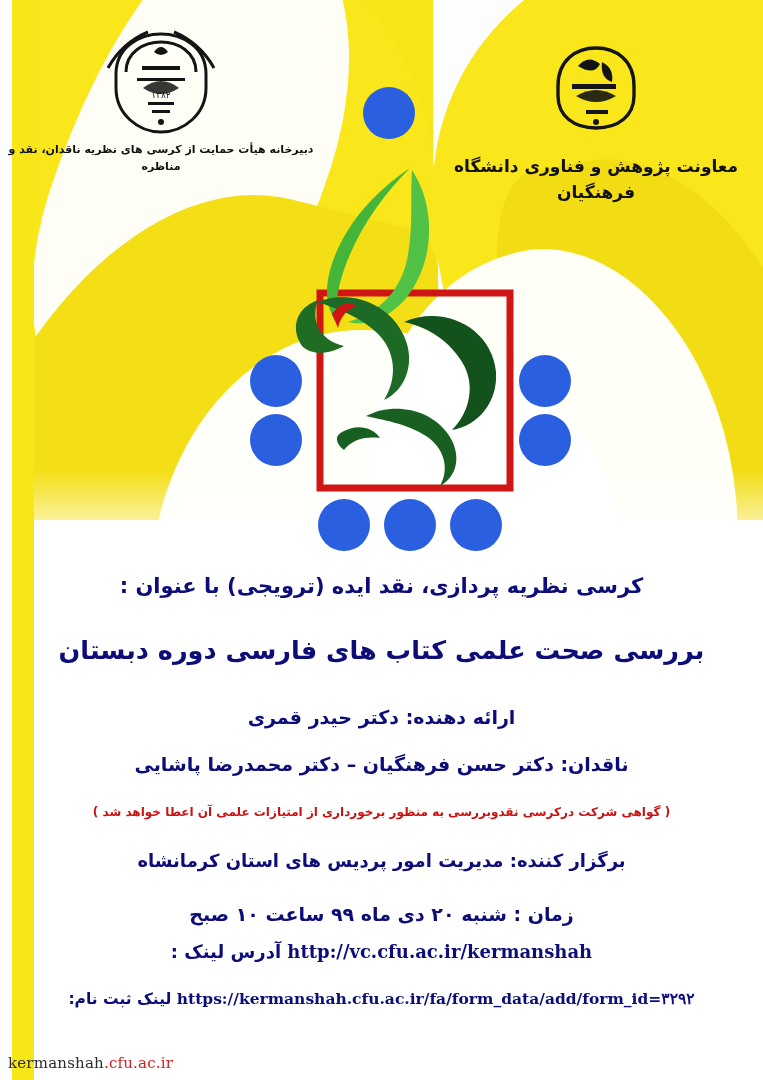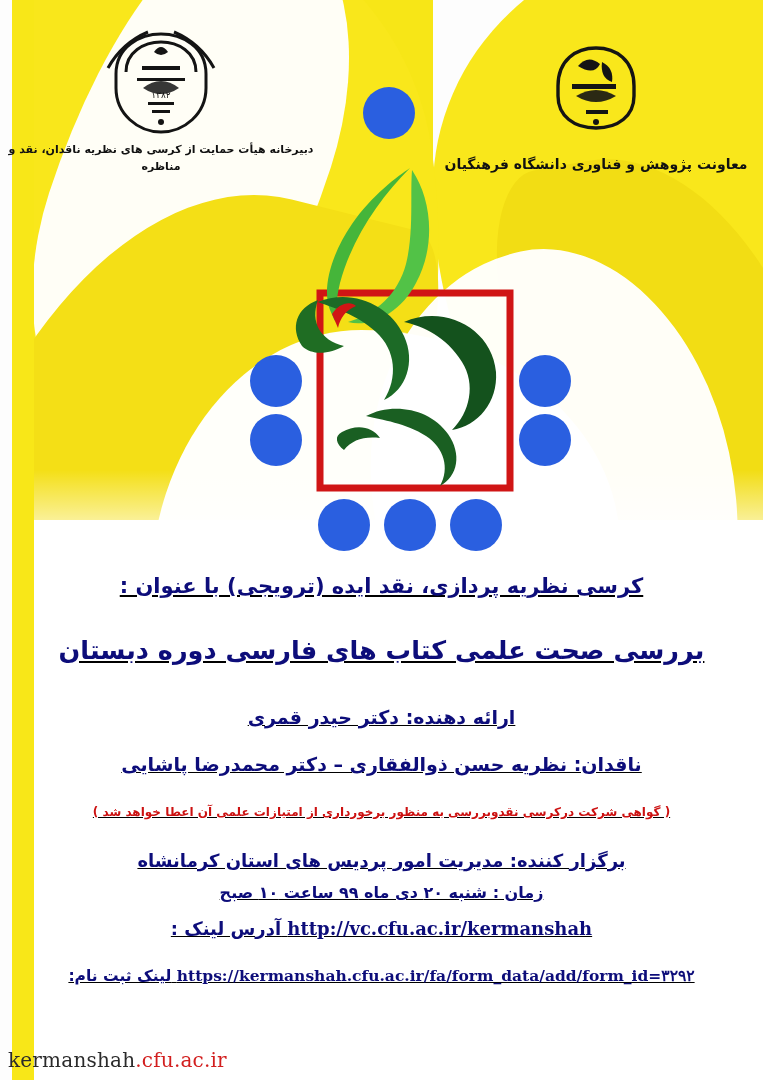--- a/index.html
+++ b/index.html
@@ -160,21 +160,21 @@
   }
   .logo-left { left: 6px; top: 28px; }
   .logo-right { right: 12px; top: 40px; }
   .logo-mark {
     height: 110px;
     display: flex;
     align-items: flex-start;
     justify-content: center;
   }
   .logo-caption {
-    font-size: 14px;
+    font-size: 17px;
     color: #111;
     font-weight: bold;
     line-height: 1.5;
     margin-top: 4px;
     letter-spacing: 0;
   }
   .logo-caption.small { font-size: 11px; }
 
   
   .emblem {
@@ -190,21 +190,20 @@
   .content {
     position: absolute;
     top: 565px;
     left: 0;
     right: 0;
     bottom: 0;
     z-index: 7;
     text-align: center;
     padding: 0 24px;
     box-sizing: border-box;
-    text-decoration: underline;
   }
   .line {
     color: #0d0d7a;
     font-weight: bold;
     line-height: 1.5;
     direction: rtl;
   }
   .title-lead {
     font-size: 21px;
     margin-top: 6px;
@@ -232,22 +231,22 @@
     color: #cc1111;
     font-weight: bold;
     margin-top: 26px;
     direction: rtl;
   }
   .organizer {
     font-size: 18px;
     margin-top: 28px;
   }
   .time {
-    font-size: 16px;
-    margin-top: 7px;
+    font-size: 19px;
+    margin-top: 26px;
   }
   .link-row {
     font-size: 18px;
     margin-top: 10px;
   }
   .link-url {
     font-family: "DejaVu Serif", "Liberation Serif", serif;
     direction: ltr;
     unicode-bidi: embed;
   }
@@ -261,21 +260,21 @@
     direction: ltr;
     unicode-bidi: embed;
   }
   
   .watermark {
     position: absolute;
     left: 8px;
     bottom: 8px;
     z-index: 9;
     font-family: "DejaVu Serif", "Liberation Serif", serif;
-    font-size: 20px;
+    font-size: 15px;
     direction: ltr;
     color: #2b2b2b;
     letter-spacing: .2px;
   }
   .watermark .hl { color: #d21e1e; }
 </style>
 </head>
 <body>
 
 <div class="poster">
@@ -368,21 +367,21 @@
   </div>
 
   <div class="content">
 
     <div class="line title-lead">کرسی نظریه پردازی، نقد ایده (ترویجی) با عنوان :</div>
 
     <div class="line title-main">بررسی صحت علمی کتاب های فارسی دوره دبستان</div>
 
     <div class="line presenter">ارائه دهنده: دکتر حیدر قمری</div>
 
-    <div class="line critics">ناقدان: نظریه حسن ذوالفقاری – دکتر محمدرضا پاشایی</div>
+    <div class="line critics">ناقدان: دکتر حسن فرهنگیان – دکتر محمدرضا پاشایی</div>
 
 
     <div class="note">( گواهی شرکت درکرسی نقدوبررسی به منظور برخورداری از امتیازات علمی آن اعطا خواهد شد )</div>
 
     <div class="line organizer">برگزار کننده: مدیریت امور پردیس های استان کرمانشاه</div>
 
     <div class="line time">زمان : شنبه ۲۰ دی ماه ۹۹ ساعت ۱۰ صبح</div>
 
     <div class="line link-row">
       <span class="link-url">http://vc.cfu.ac.ir/kermanshah</span>

